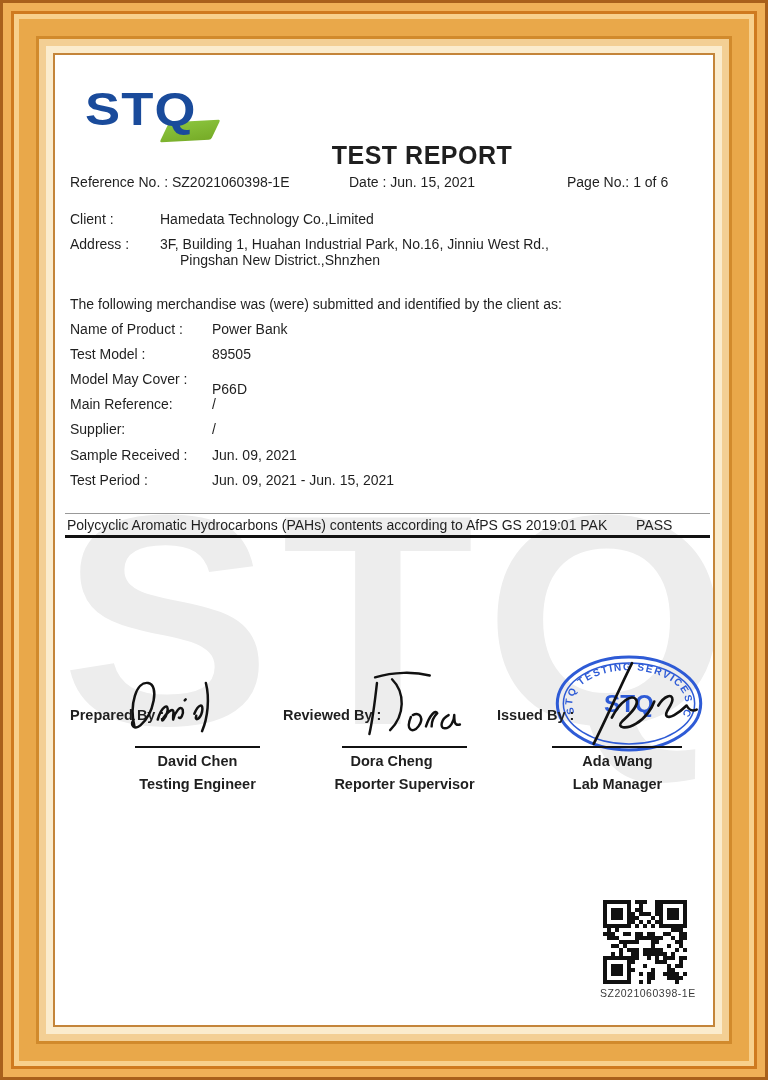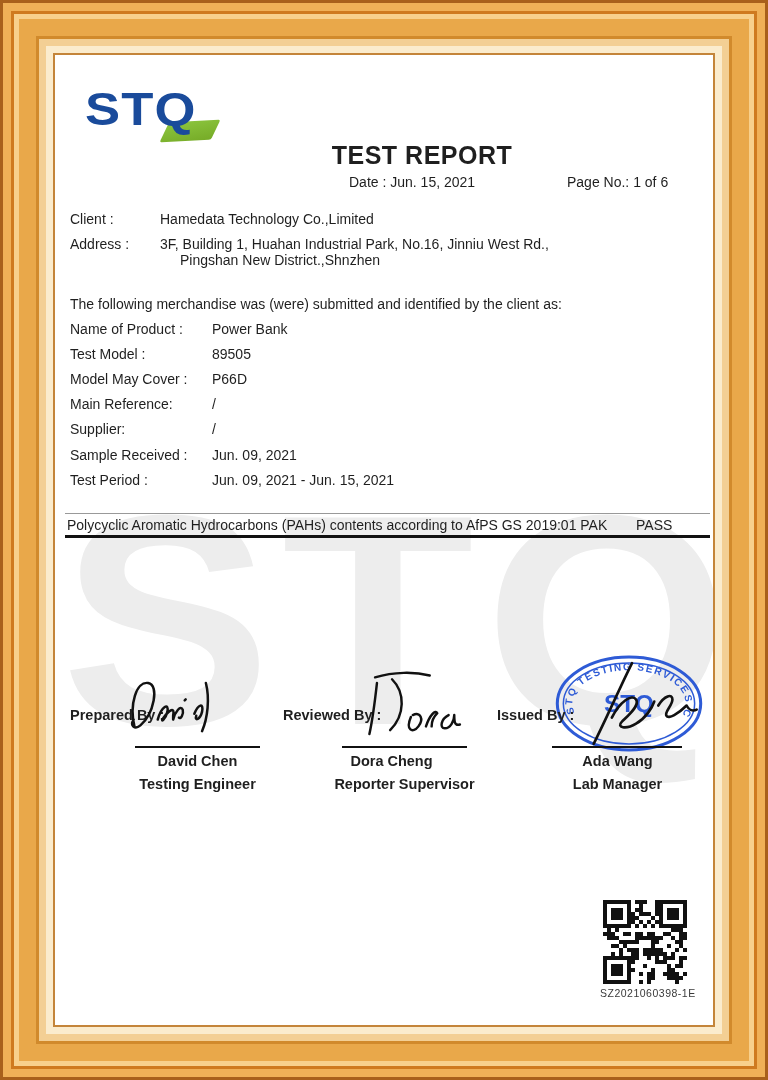--- a/index.html
+++ b/index.html
@@ -84,40 +84,44 @@
 
            <div class="abs watermark">STQ</div>
 
            <div class="content">
 
              <div class="abs leaf"></div>
              <div class="abs logo-text">STQ</div>
 
              <div class="abs title">TEST REPORT</div>
 
+             <div class="abs" style="left:15px;top:119px;">
+               <span class="lbl">Reference No. :</span>
+               <span class="val">SZ2021060398-1E</span>
+             </div>
              <div class="abs" style="left:294px;top:119px;">Date : Jun. 15, 2021</div>
              <div class="abs" style="left:512px;top:119px;">Page No.: 1 of 6</div>
 
              <div class="abs lbl" style="left:15px;top:156px;">Client :</div>
              <div class="abs val" style="left:105px;top:156px;">Hamedata Technology Co.,Limited</div>
 
              <div class="abs lbl" style="left:15px;top:181px;">Address :</div>
              <div class="abs val" style="left:105px;top:181px;">3F, Building 1, Huahan Industrial Park, No.16, Jinniu West Rd.,</div>
              <div class="abs val" style="left:105px;top:197px;margin-left:20px;">Pingshan New District.,Shnzhen</div>
 
              <div class="abs" style="left:15px;top:241px;">The following merchandise was (were) submitted and identified by the client as:</div>
 
              <div class="abs lbl" style="left:15px;top:266px;">Name of Product :</div>
              <div class="abs val" style="left:157px;top:266px;">Power Bank</div>
 
              <div class="abs lbl" style="left:15px;top:291px;">Test Model :</div>
              <div class="abs val" style="left:157px;top:291px;">89505</div>
 
              <div class="abs lbl" style="left:15px;top:316px;">Model May Cover :</div>
-             <div class="abs val" style="left:157px;top:316px;">P66D</div>
+             <div class="abs val" style="left:157px;top:326px;">P66D</div>
 
              <div class="abs lbl" style="left:15px;top:341px;">Main Reference:</div>
              <div class="abs val" style="left:157px;top:341px;">/</div>
 
              <div class="abs lbl" style="left:15px;top:366px;">Supplier:</div>
              <div class="abs val" style="left:157px;top:366px;">/</div>
 
              <div class="abs lbl" style="left:15px;top:392px;">Sample Received :</div>
              <div class="abs val" style="left:157px;top:392px;">Jun. 09, 2021</div>
 

